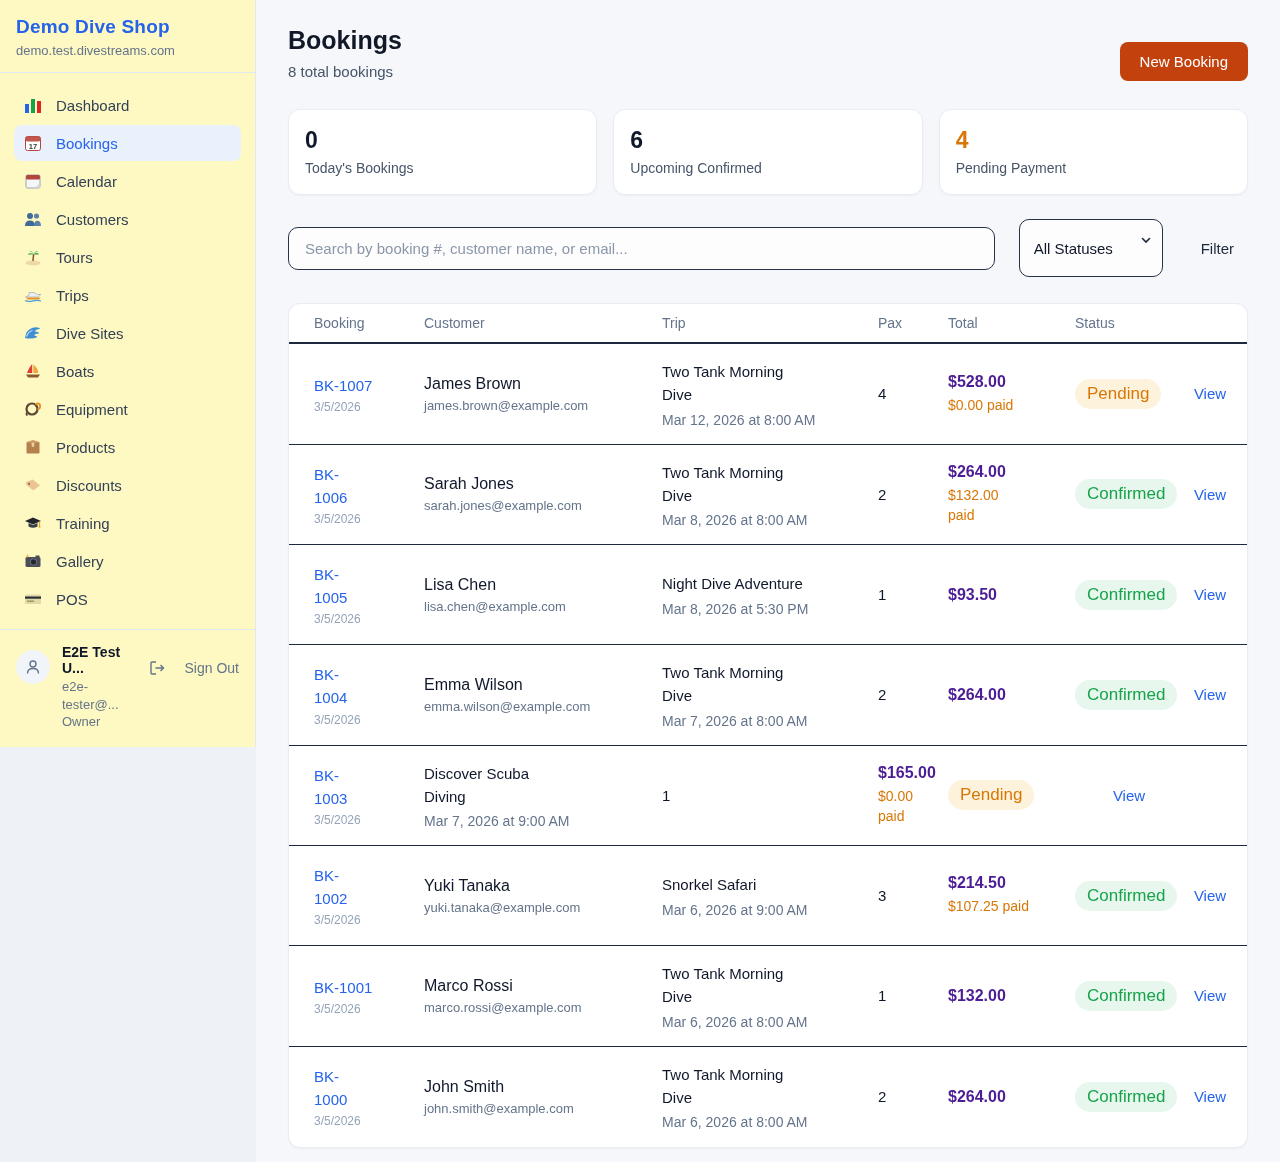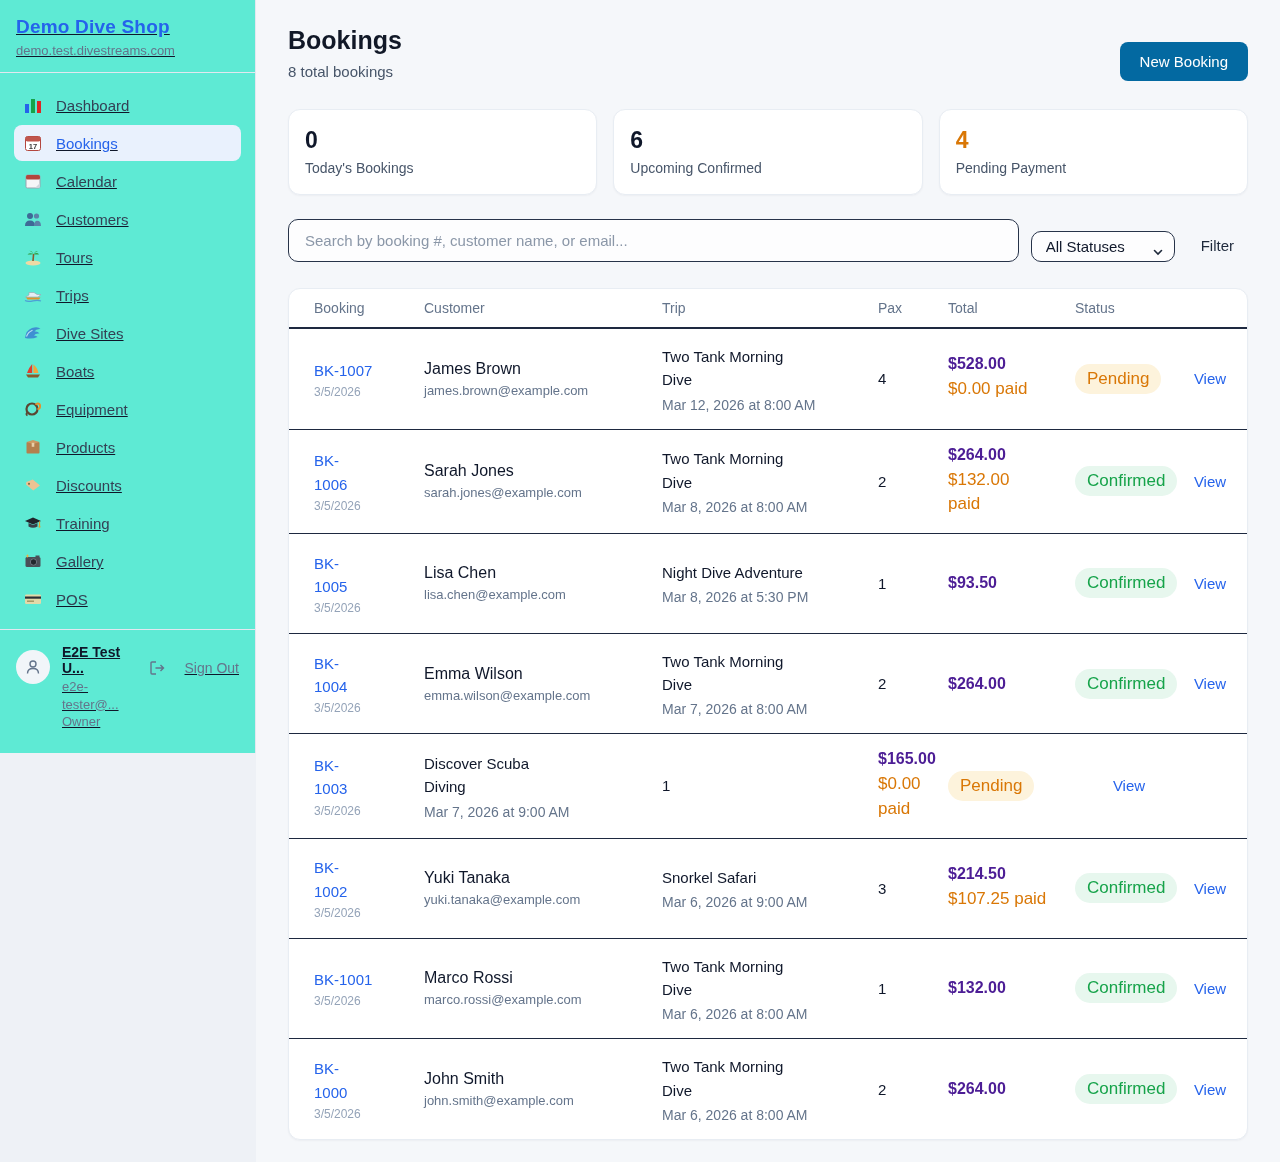--- a/index.html
+++ b/index.html
@@ -9,24 +9,23 @@
     background: #eef1f6;
     color: #0f172a;
     display: flex;
     align-items: flex-start;
     overflow: hidden;
   }
 
   
   .sidebar {
     width: 256px; flex: 0 0 256px;
-    background: #5eead4;
+    background: #fef9c3;
     border-right: 1px solid #e2e8f0;
-    padding-bottom: 6px;
-    text-decoration: underline;
+    padding-bottom: 0;
   }
   .brand-block { padding: 16px 16px 14px 16px; border-bottom: 1px solid #e2e8f0; }
   .brand { color: #2563eb; font-size: 19px; font-weight: bold; letter-spacing: .2px; }
   .brand-domain { color: #64748b; font-size: 13px; margin-top: 5px; }
 
   .nav { padding: 12px 8px 10px 8px; list-style: none; }
   .nav-item {
     display: flex; align-items: flex-end; gap: 14px;
     padding: 9px 10px; margin: 2px 6px;
     border-radius: 8px; cursor: pointer;
@@ -56,47 +55,47 @@
     white-space: nowrap; margin-top: 16px;
   }
 
   
   .main { flex: 1; padding: 26px 32px 20px 32px; background: #f5f7fa; min-height: 1162px; }
 
   .page-head { display: flex; justify-content: space-between; align-items: flex-start; }
   .page-title { font-size: 25px; font-weight: bold; color: #111827; }
   .page-sub { font-size: 15px; color: #475569; margin-top: 8px; }
   .btn-primary {
-    background: #0369a1; color: #fff; border: none;
+    background: #c2410c; color: #fff; border: none;
     font-size: 15px; font-weight: 500;
     padding: 11px 20px; border-radius: 8px; cursor: pointer;
     font-family: inherit; margin-top: 16px;
   }
 
   .stats { display: flex; gap: 16px; margin-top: 28px; }
   .stat-card {
     flex: 1; background: #fff; border: 1px solid #e8edf3;
     border-radius: 12px; padding: 17px 16px 18px 16px;
     box-shadow: 0 1px 2px rgba(15,23,42,.04);
   }
   .stat-value { font-size: 23px; font-weight: bold; color: #0f172a; }
   .stat-value.orange { color: #d97706; }
   .stat-label { font-size: 14px; color: #475569; margin-top: 6px; }
 
-  .filter-row { display: flex; align-items: flex-end; gap: 12px; margin-top: 24px; }
+  .filter-row { display: flex; align-items: center; gap: 24px; margin-top: 24px; }
   .search-input {
     flex: 1; height: 43px; border: 1.5px solid #273349; border-radius: 10px;
     background: #fdfdfe; padding: 0 16px; font-size: 15px; color: #0f172a;
     font-family: inherit; outline: none;
   }
   .search-input::placeholder { color: #8b97a8; }
   .select-wrap { position: relative; }
   .status-select {
     -webkit-appearance: none; appearance: none;
-    height: 31px; width: 144px;
+    height: 58px; width: 144px;
     border: 1.5px solid #273349; border-radius: 10px; background: #fdfdfe;
     font-size: 15px; color: #0f172a; font-family: inherit;
     padding: 0 30px 0 14px; cursor: pointer; outline: none;
   }
   .select-chevron { position: absolute; right: 11px; top: 15px; pointer-events: none; }
   .filter-btn {
     background: none; border: none; font-family: inherit;
     font-size: 15px; color: #1e293b; cursor: pointer; padding: 8px 14px;
   }
 
@@ -121,21 +120,21 @@
   .t-row:last-child { border-bottom: none; }
   .cell { padding: 16px 8px 16px 0; }
   .bk-id { color: #2563eb; font-size: 15px; font-weight: 500; cursor: pointer; line-height: 1.55; }
   .bk-date { color: #94a3b8; font-size: 12px; margin-top: 3px; }
   .cust-name { font-size: 16px; color: #0f172a; }
   .cust-email { font-size: 13px; color: #64748b; margin-top: 5px; }
   .trip-title { font-size: 15px; font-weight: 500; color: #0f172a; line-height: 1.55; }
   .trip-dt { font-size: 14px; color: #64748b; margin-top: 5px; }
   .pax { font-size: 15px; color: #0f172a; }
   .total-amt { font-size: 16px; font-weight: bold; color: #4c1d95; }
-  .total-paid { font-size: 17px; color: #d97706; margin-top: 4px; line-height: 1.45; }
+  .total-paid { font-size: 14px; color: #d97706; margin-top: 4px; line-height: 1.45; }
   .badge {
     display: inline-block; font-size: 17px; font-weight: 500;
     padding: 5px 12px; border-radius: 999px;
   }
   .badge.pending { background: #fdf3dc; color: #d97706; }
   .badge.confirmed { background: #e7f7ee; color: #16a34a; }
   .view-link { color: #2563eb; font-size: 15px; font-weight: 500; cursor: pointer; text-align: center; }
 </style>
 </head>
 <body>

